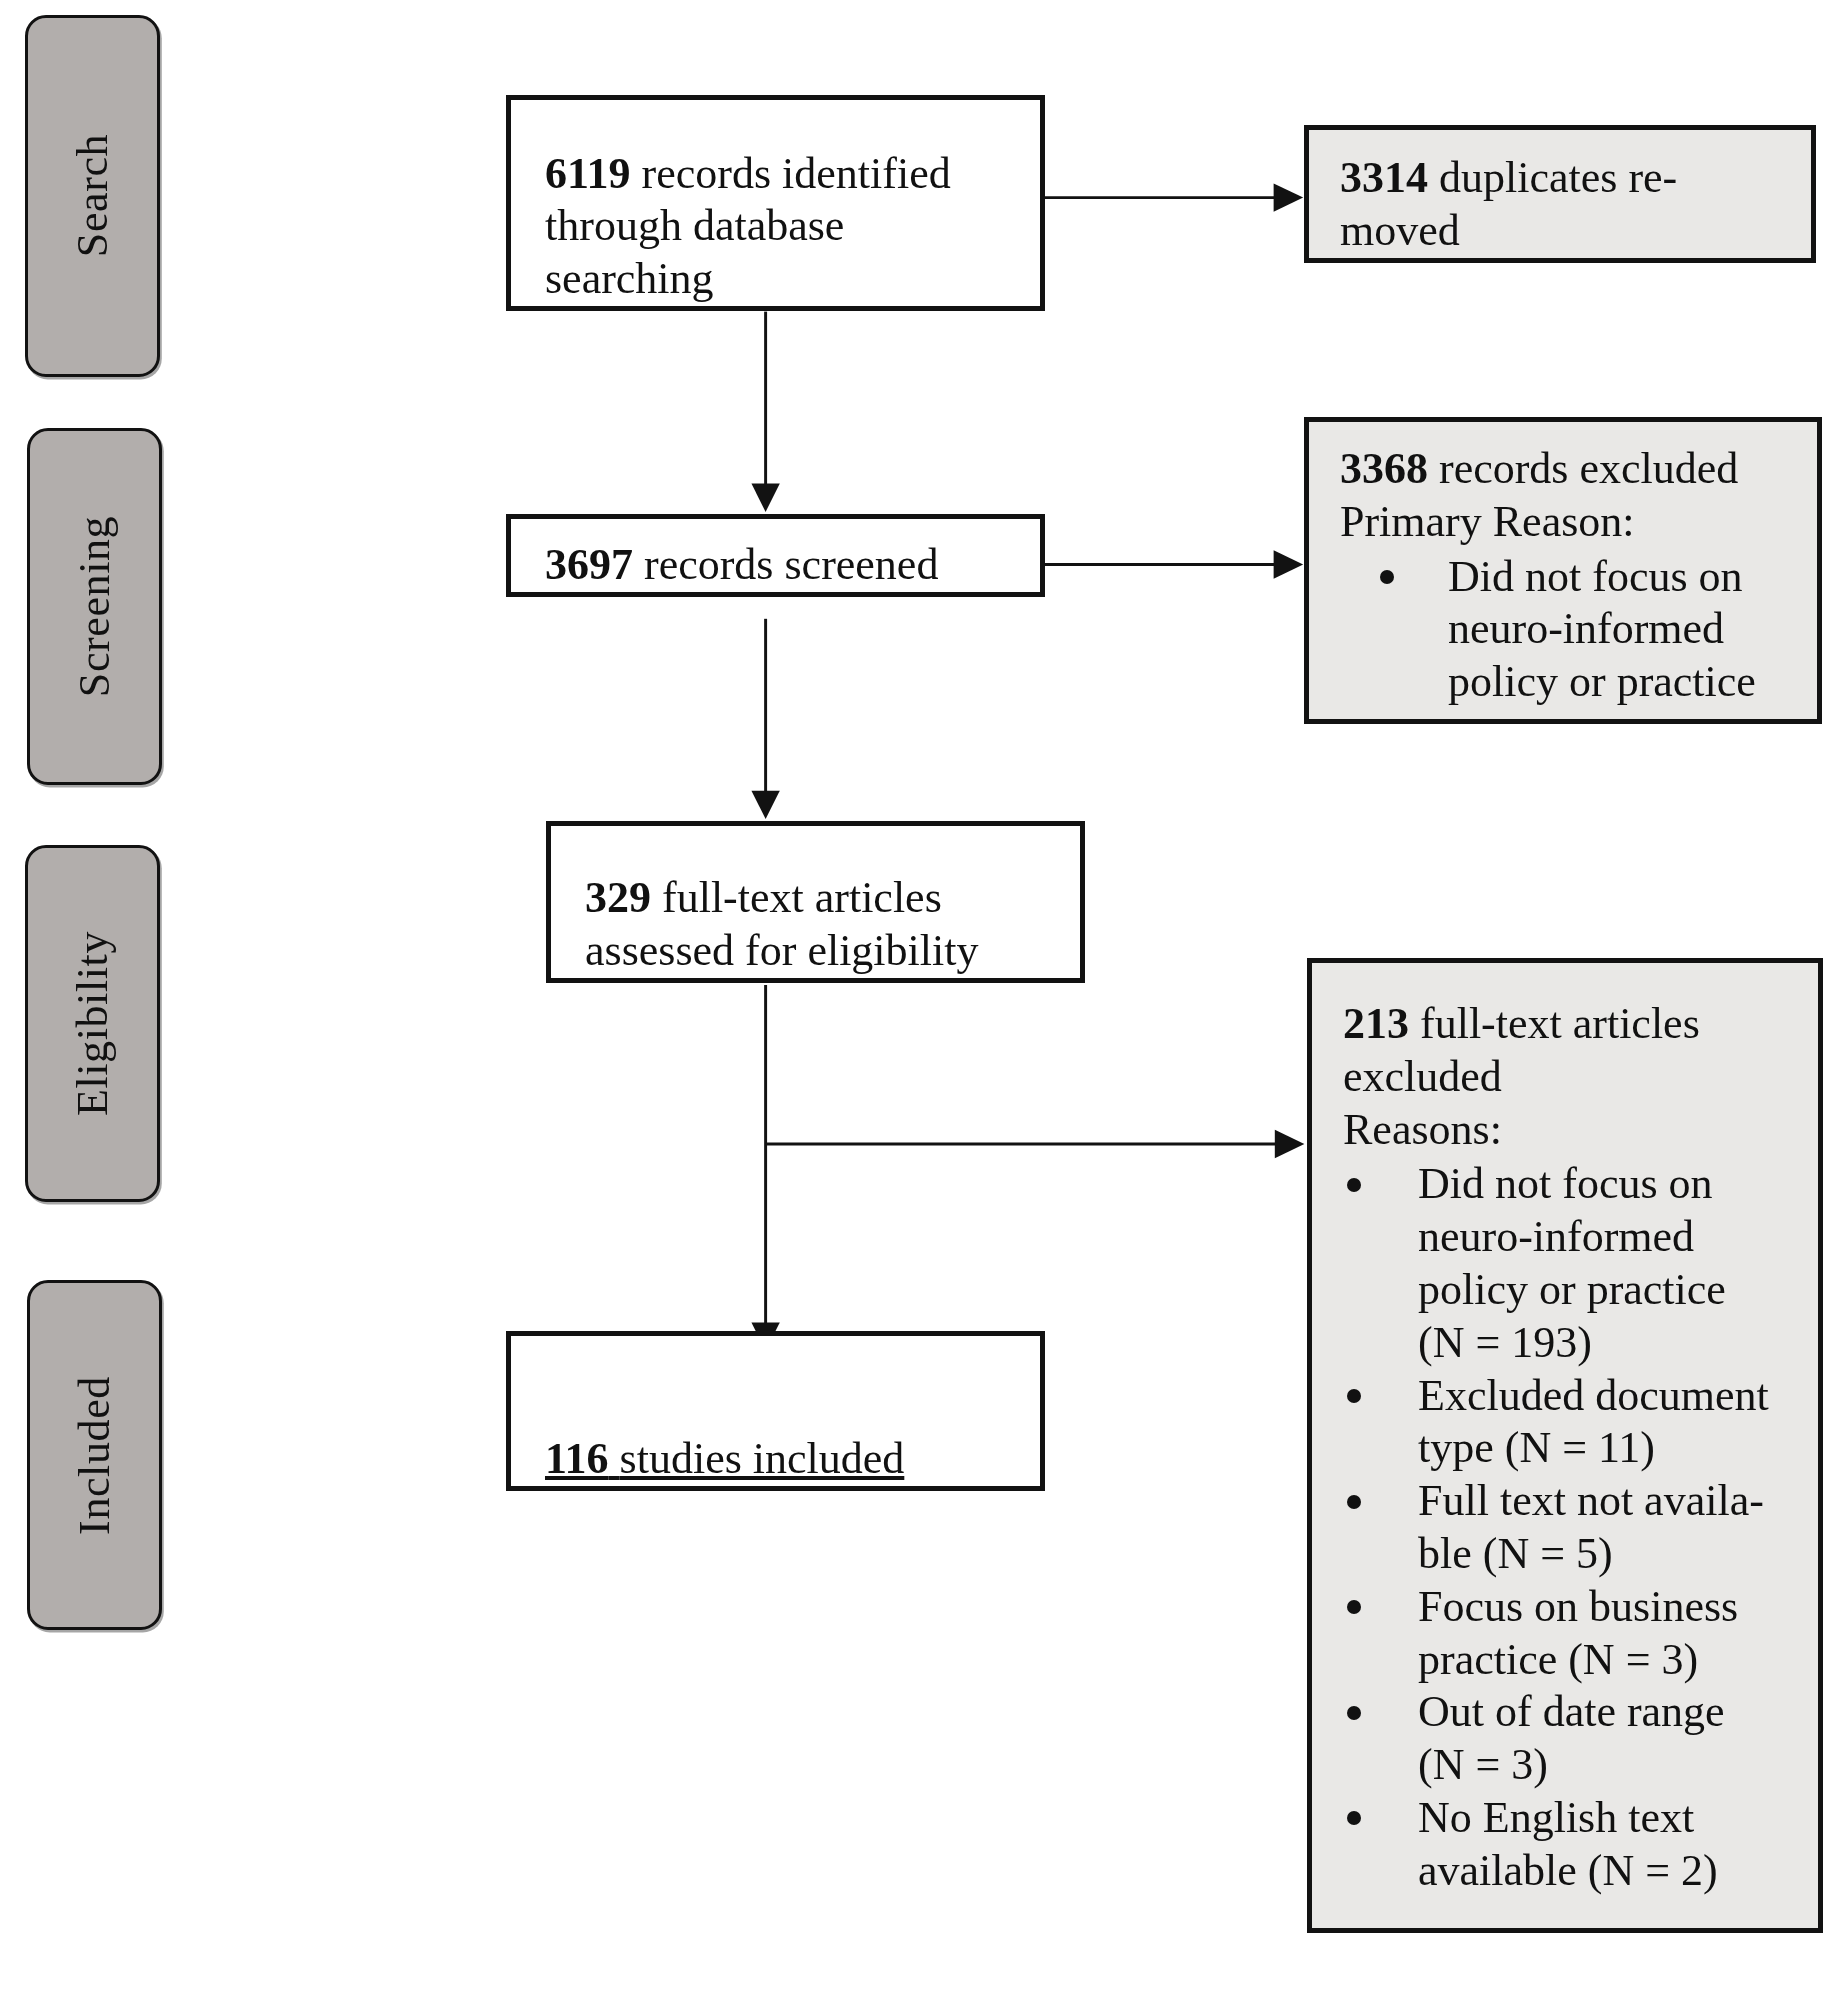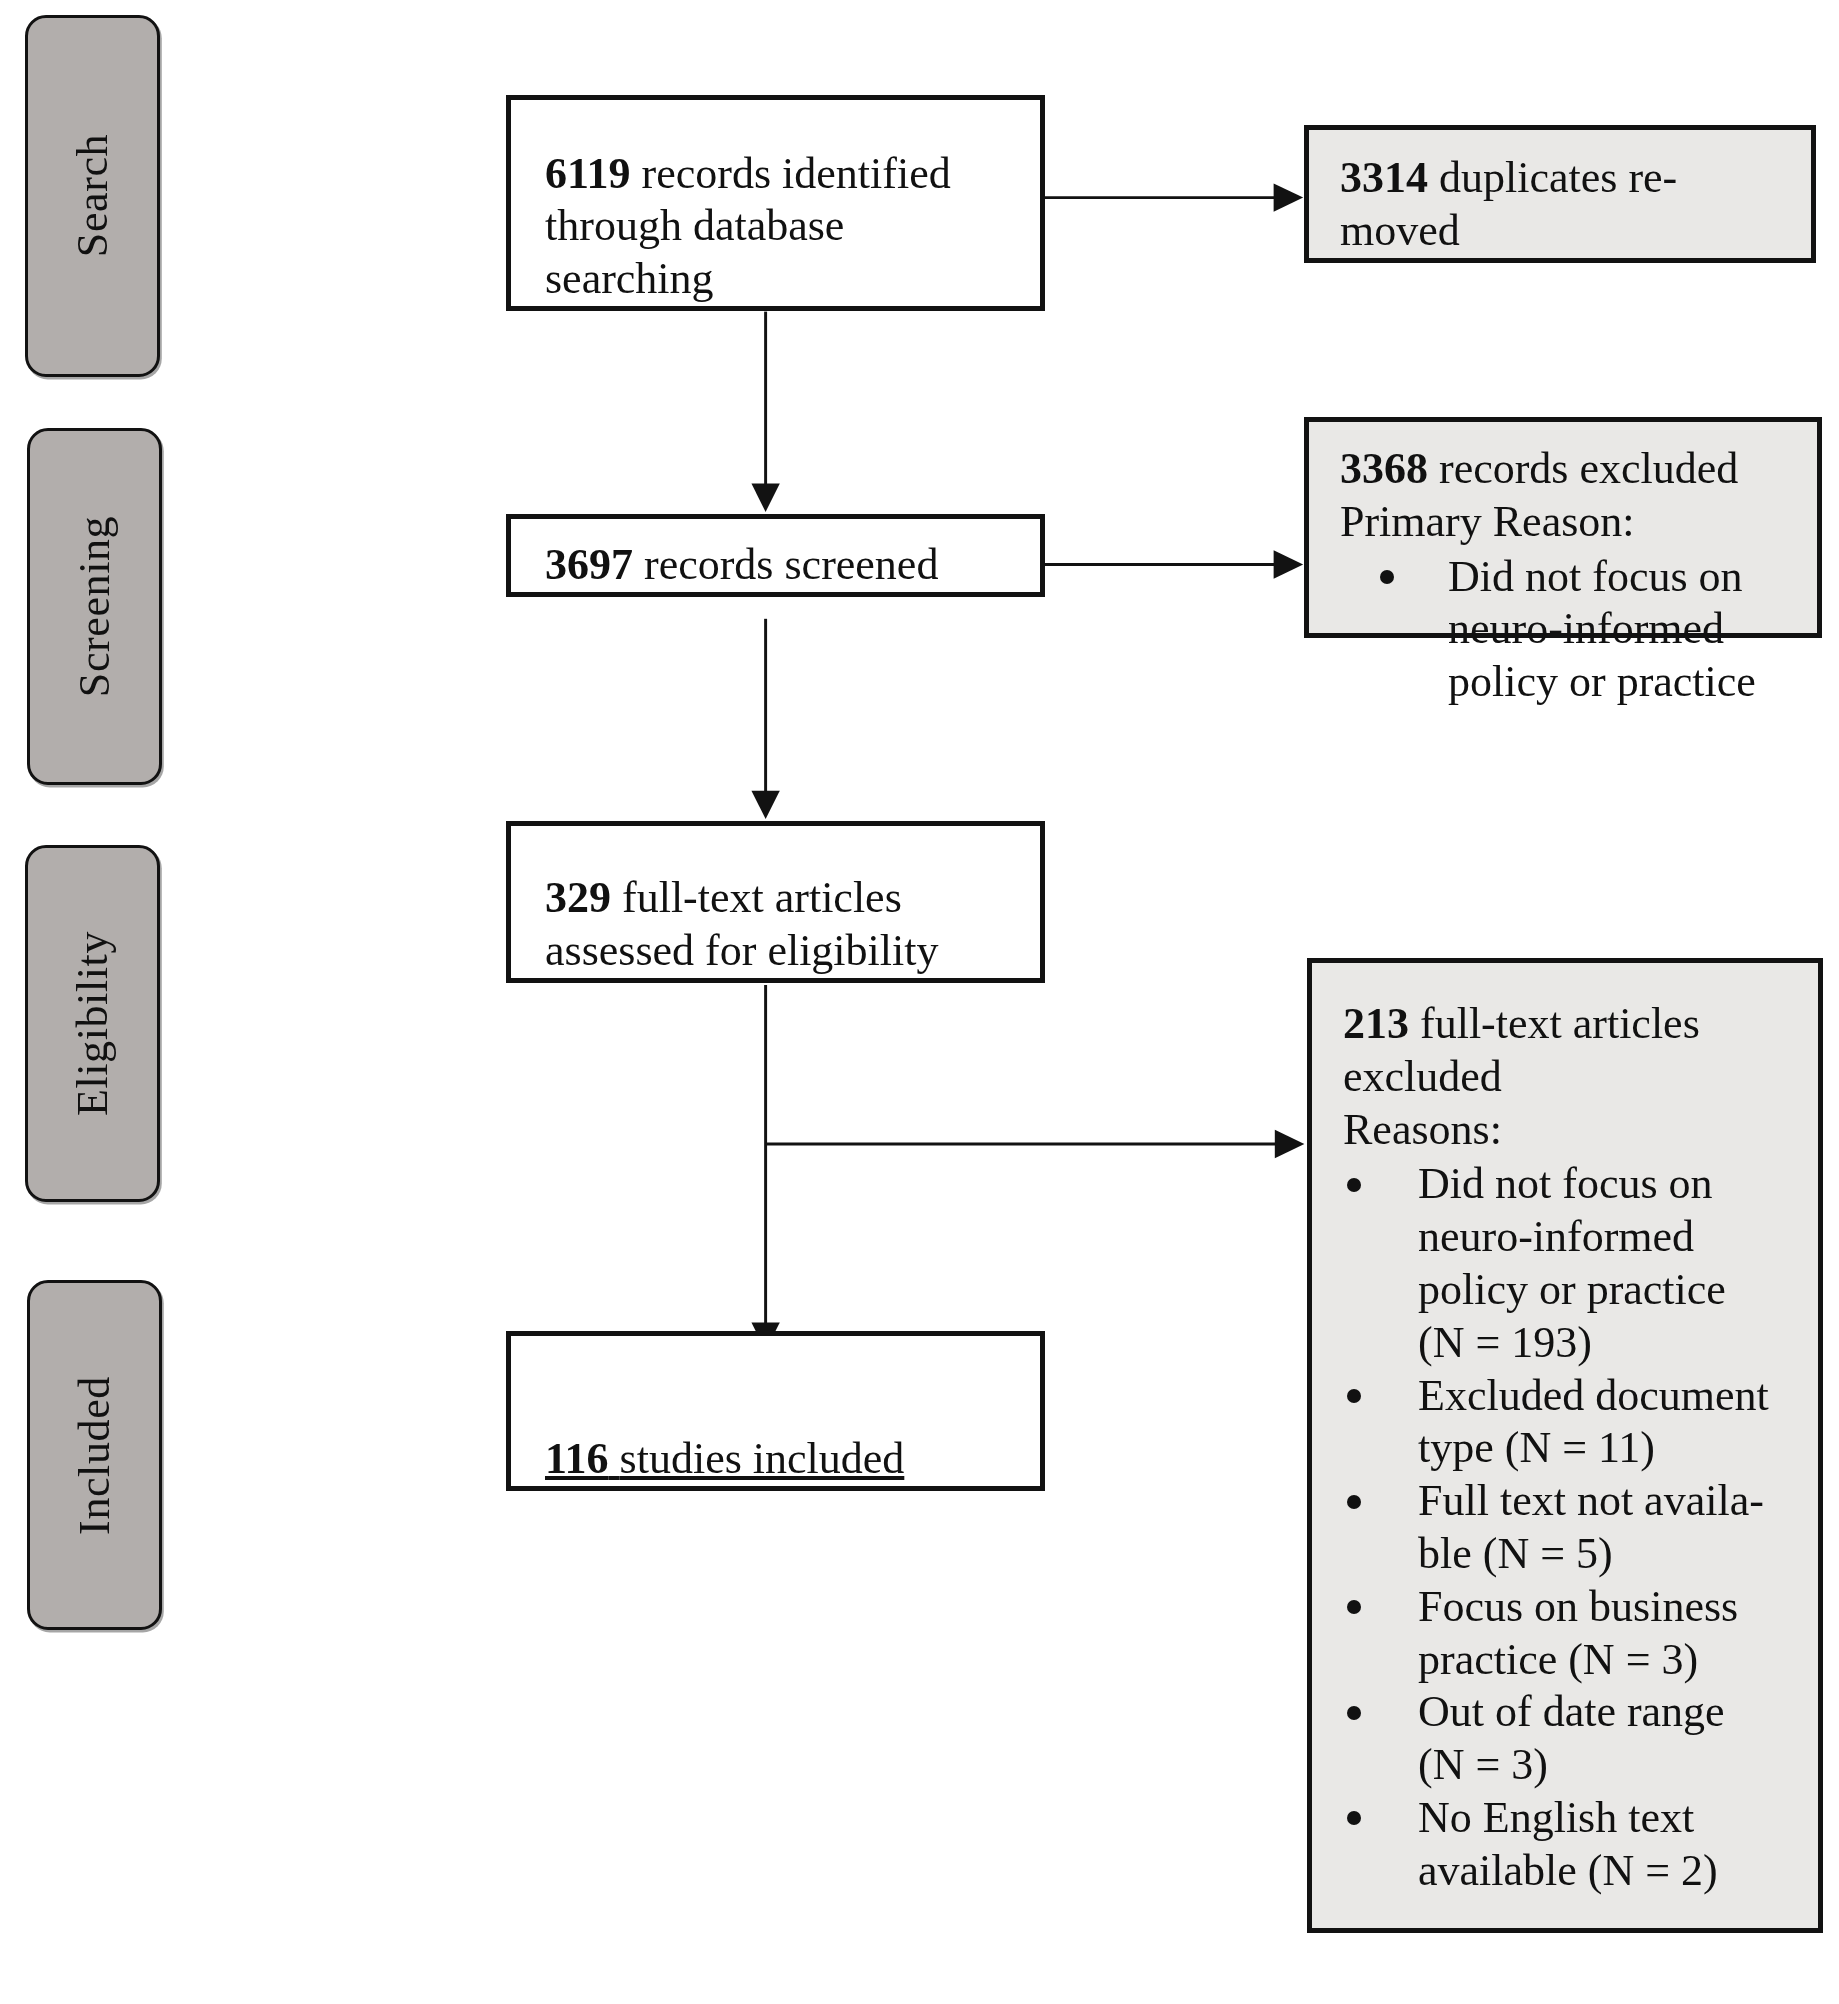--- a/index.html
+++ b/index.html
@@ -118,42 +118,42 @@
     </div>
   </div>
 
   <div class="fbox main" style="top:514px;height:83px;">
     <div>
       <span class="num">3697</span>
       <span class="lns">records screened</span>
     </div>
   </div>
 
-  <div class="fbox main" style="top:821px;height:162px;">
+  <div class="fbox main" style="top:821px;height:162px;margin-left:40px;">
     <div>
       <span class="num">329</span>
       <span class="lns">full-text articles<br>assessed for eligibility</span>
     </div>
   </div>
 
   <div class="fbox main" style="top:1331px;height:160px;text-decoration:underline;">
     <div>
       <span class="num">116</span>
       <span class="lns">studies included</span>
     </div>
   </div>
 
   <div class="fbox side" style="left:1304px;width:512px;top:125px;height:138px;">
     <div>
       <span class="num">3314</span>
       <span class="lns">duplicates re-<br>moved</span>
     </div>
   </div>
 
-  <div class="fbox side topalign" style="left:1304px;width:518px;top:417px;height:221px;padding-top:21px;">
+  <div class="fbox side topalign" style="left:1304px;width:518px;top:417px;height:307px;padding-top:21px;">
     <div>
       <span class="num">3368</span>
       <span class="lns">records excluded<br>Primary Reason:</span>
     </div>
     <ul class="bullets indent-lg">
         <li>Did not focus on<br>neuro-informed<br>policy or practice</li>
       </ul>
   </div>
 
   <div class="fbox side topalign" style="left:1307px;width:516px;top:958px;height:975px;padding-top:35px;">

